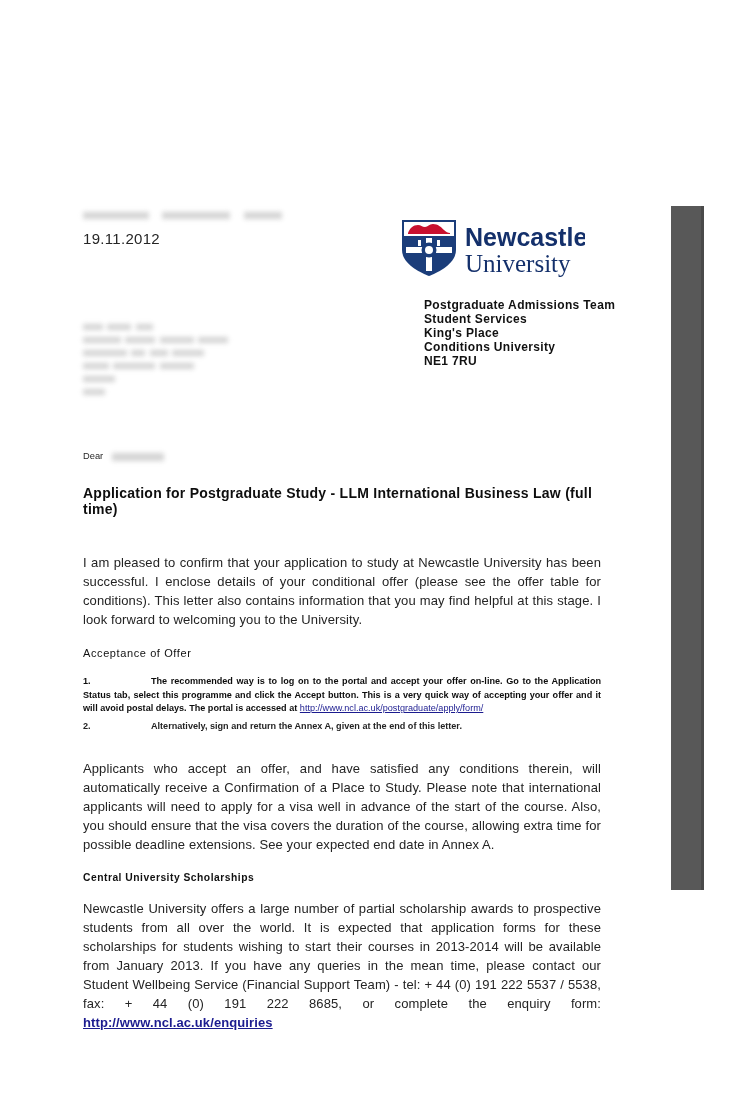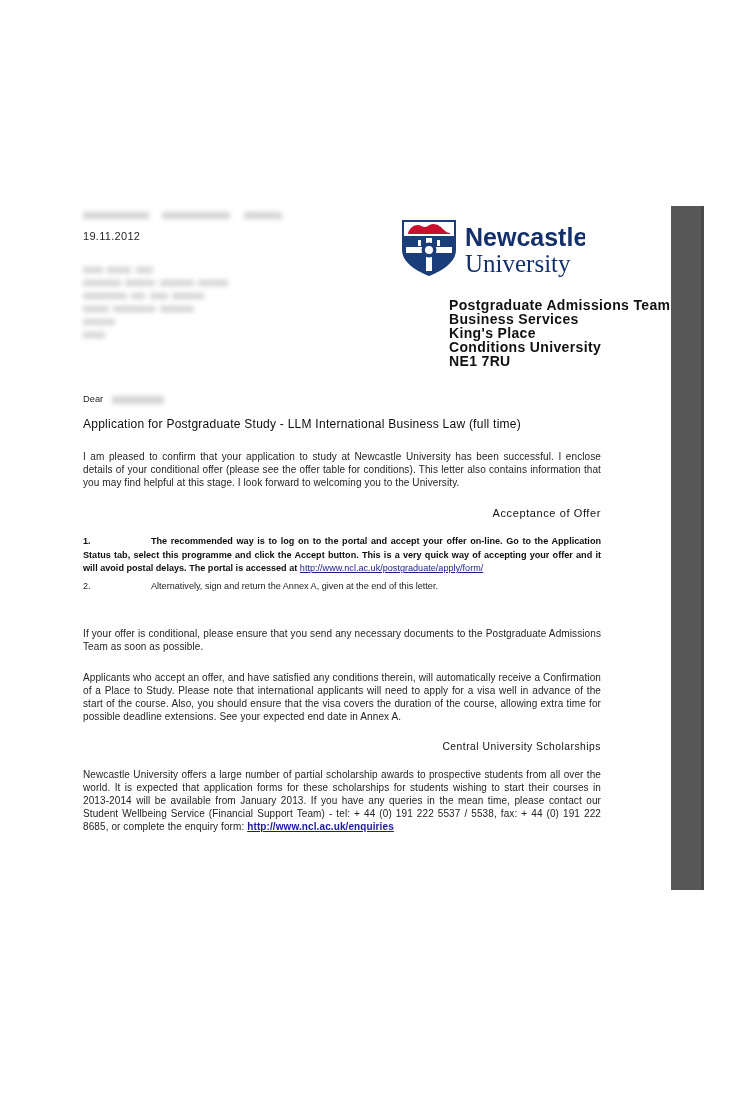--- a/index.html
+++ b/index.html
@@ -59,101 +59,100 @@
     margin-right: 9px;
   }
 
   .ref-row {
     height: 14px;
     margin-bottom: 10px;
     white-space: nowrap;
   }
 
   .date {
-    font-size: 11px;
+    font-size: 15px;
     letter-spacing: .3px;
-    margin-bottom: 20px;
+    margin-bottom: 72px;
     color: #262626;
   }
 
   
   .recipient {
     margin-bottom: 54px;
   }
   .recipient .rline {
     height: 13px;
     line-height: 13px;
     white-space: nowrap;
   }
 
   
   .uni-address {
     position: absolute;
     left: 341px;
     top: 92px;
-    font-size: 14px;
+    font-size: 12px;
     font-weight: bold;
     line-height: 14.1px;
     letter-spacing: .35px;
     color: #111;
     white-space: nowrap;
-    margin-left: 25px;
   }
 
   
   .logo {
     position: absolute;
     left: 316px;
     top: 12px;
     width: 186px;
     height: 62px;
     text-decoration: underline;
   }
   .logo svg { display: block; }
 
   .salutation {
     font-size: 9.3px;
-    margin-bottom: 13px;
+    margin-bottom: 24px;
     color: #262626;
     white-space: nowrap;
   }
 
   .subject {
-    font-size: 12px;
-    font-weight: normal;
+    font-size: 14px;
+    font-weight: bold;
     letter-spacing: .25px;
-    margin-bottom: 19px;
+    margin-bottom: 36px;
     color: #0e0e0e;
   }
 
   p.body-text {
-    font-size: 10px;
-    line-height: 13px;
+    font-size: 13px;
+    line-height: 19px;
     text-align: justify;
-    margin: 12px 0 18px 0;
+    margin: 4px 0 18px 0;
     color: #242424;
     letter-spacing: .1px;
   }
 
   h2.section-head {
     font-size: 11px;
     font-weight: normal;
     letter-spacing: .6px;
     margin: 0 0 16px 0;
     color: #111;
-    text-align: right;
-  }
-  h2.section-head.bold { font-weight: normal; font-size: 10.3px; letter-spacing: .5px; }
+  }
+  h2.section-head.bold { font-weight: bold; font-size: 10.3px; letter-spacing: .5px; }
 
   .numbered {
     font-size: 9.1px;
     line-height: 13.6px;
     text-align: justify;
     margin: 0 0 4px 0;
     color: #242424;
+    font-weight: bold;
   }
   .numbered.strong { font-weight: bold; color: #0d0d0d; }
   .num-label {
     display: inline-block;
     width: 68px;
   }
 
   a.doc-link {
     color: #1b1b8f;
     text-decoration: underline;
@@ -199,21 +198,21 @@
     <div class="ref-row">
       <span class="redact redact-line" style="width:66px"></span>
       <span class="redact redact-line" style="width:68px"></span>
       <span class="redact redact-line" style="width:38px"></span>
     </div>
 
     <div class="date">19.11.2012</div>
 
     <div class="uni-address">
       <div>Postgraduate Admissions Team</div>
-      <div>Business Services</div>
+      <div>Student Services</div>
       <div>King's Place</div>
       <div>Conditions University</div>
       <div>NE1 7RU</div>
     </div>
 
     <div class="recipient">
       <div class="rline">
         <span class="redact" style="width:20px;height:6px"></span>
         <span class="redact" style="width:24px;height:6px"></span>
         <span class="redact" style="width:17px;height:6px"></span>
@@ -257,20 +256,19 @@
     <div class="numbered strong">
       <span class="num-label">1.</span><span>The recommended way is to log on to the portal and accept  your offer on-line. Go to the Application Status tab, select this programme and click the Accept button. This is a very quick way  of accepting your offer and it will avoid postal delays. The portal is accessed at </span><a class="doc-link" href="#">http://www.ncl.ac.uk/postgraduate/apply/form/</a>
     </div>
 
     <div class="numbered">
       <span class="num-label">2.</span><span>Alternatively, sign and return the Annex A, given at the end of this letter.</span>
     </div>
 
     <div class="spacer-18"></div>
 
-    <p class="body-text">If your offer is conditional, please ensure that you send any necessary documents to the Postgraduate Admissions Team  as soon as possible.</p>
     <p class="body-text">Applicants who accept an offer, and have satisfied any conditions therein, will automatically receive a Confirmation of a Place to Study. Please note that international applicants will need to apply for a visa well in advance of the start of the course. Also, you should ensure that the visa covers the duration of the course, allowing extra time for possible deadline extensions. See your expected end date in Annex A.</p>
 
     <h2 class="section-head bold">Central University Scholarships</h2>
     <p class="body-text"><span>Newcastle University offers a large number of partial scholarship awards to prospective students from all over the world. It is expected that application forms for these scholarships for students wishing to start their courses in 2013-2014 will be available from January 2013. If you have any queries in the mean time, please contact our Student Wellbeing Service (Financial Support Team) - tel: + 44  (0) 191 222 5537 / 5538, fax: + 44 (0) 191 222 8685, or complete the enquiry form:  </span><a class="doc-link plain" href="#">http://www.ncl.ac.uk/enquiries</a></p>
 
   </div>
 </div>
 
 </body></html>

